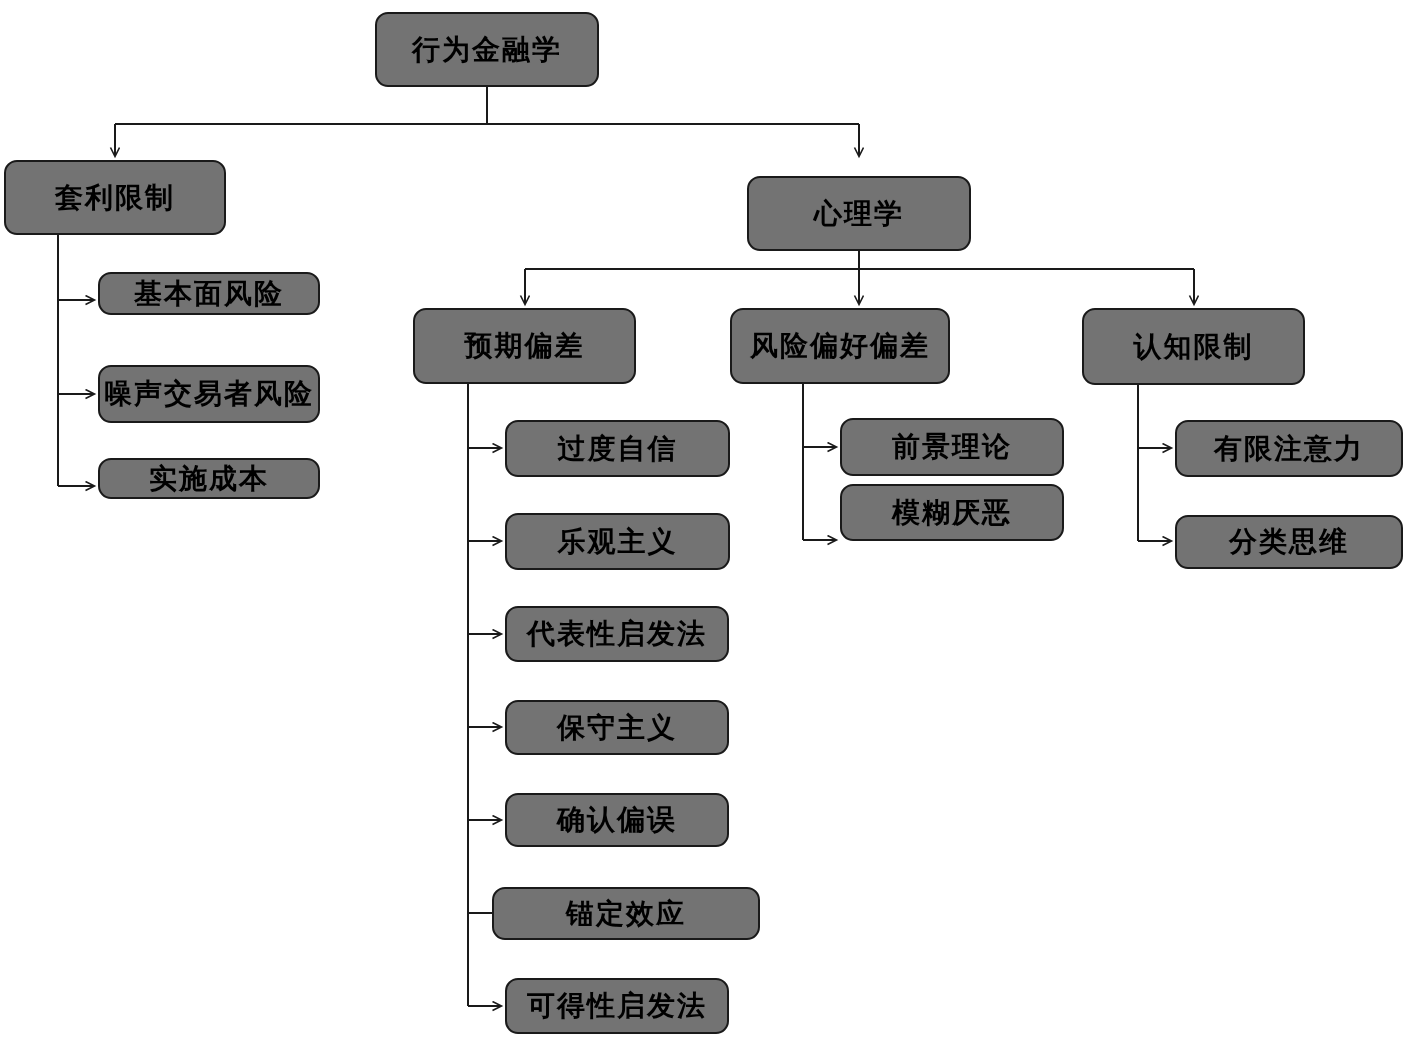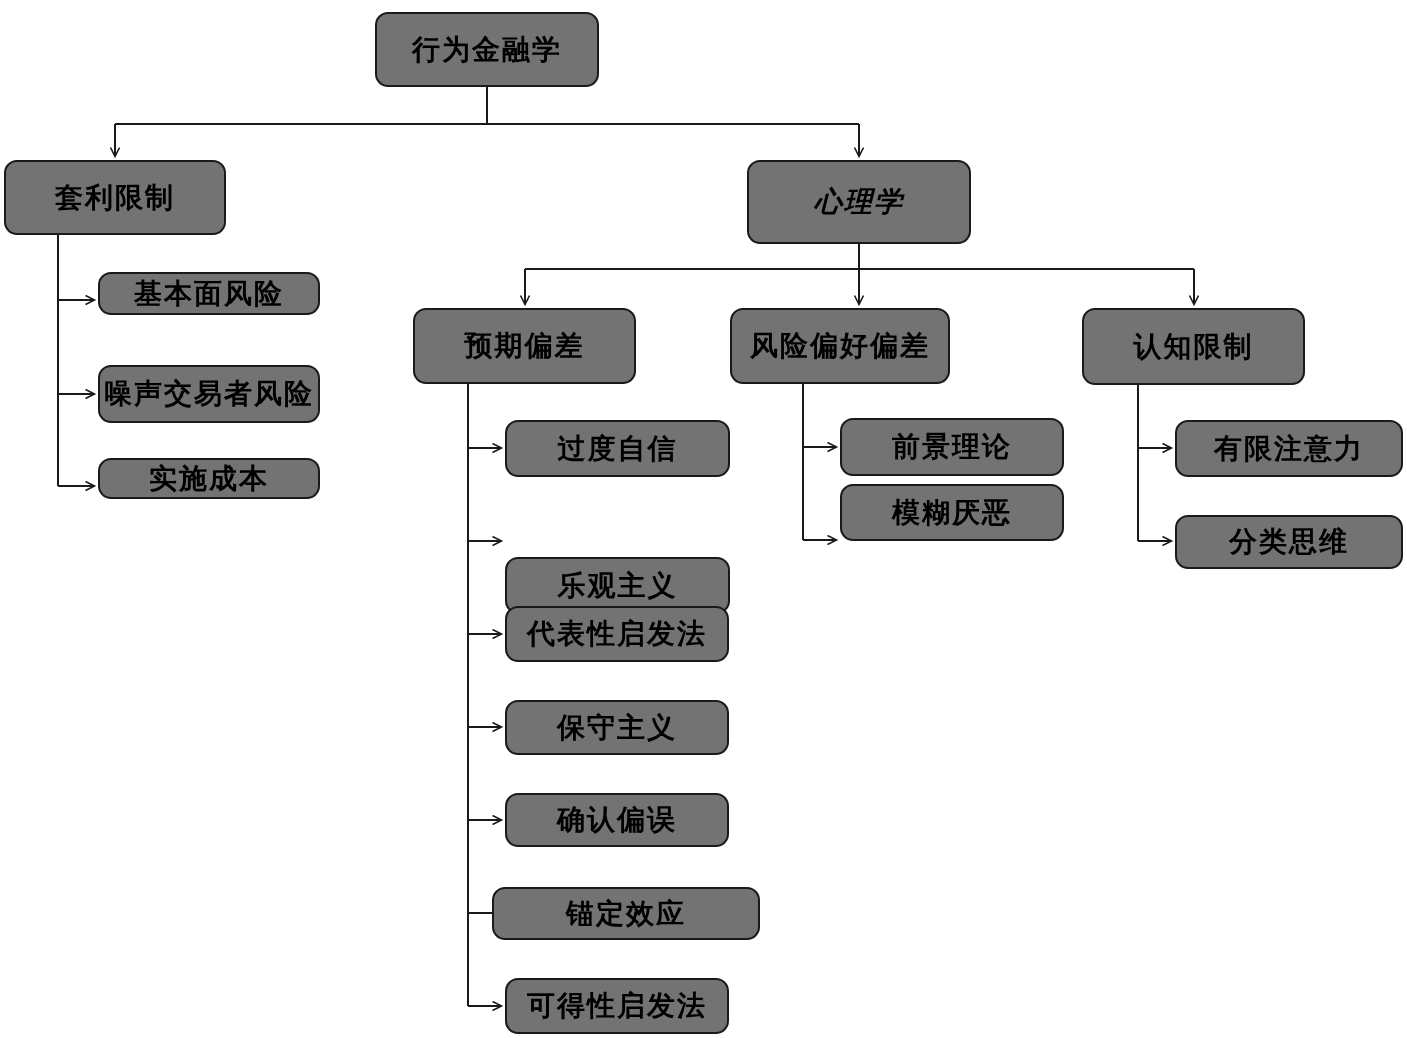--- a/index.html
+++ b/index.html
@@ -95,21 +95,21 @@
     </g>
   </svg>
 
   <div class="node" style="left:375px; top:12px; width:224px; height:75px;">
     <span>行为金融学</span>
   </div>
 
   <div class="node" style="left:4px; top:160px; width:222px; height:75px;">
     <span>套利限制</span>
   </div>
-  <div class="node" style="left:747px; top:160px; width:224px; height:84px;font-style:italic;">
+  <div class="node" style="left:747px; top:176px; width:224px; height:75px;">
     <span>心理学</span>
   </div>
 
   <div class="node" style="left:98px; top:272px; width:222px; height:43px;">
     <span>基本面风险</span>
   </div>
   <div class="node" style="left:98px; top:365px; width:222px; height:58px;">
     <span>噪声交易者风险</span>
   </div>
   <div class="node" style="left:98px; top:458px; width:222px; height:41px;">
@@ -122,21 +122,21 @@
   <div class="node" style="left:730px; top:308px; width:220px; height:76px;">
     <span>风险偏好偏差</span>
   </div>
   <div class="node" style="left:1082px; top:308px; width:223px; height:77px;">
     <span>认知限制</span>
   </div>
 
   <div class="node" style="left:505px; top:420px; width:225px; height:57px;">
     <span>过度自信</span>
   </div>
-  <div class="node" style="left:505px; top:513px; width:225px; height:57px;margin-top:44px;">
+  <div class="node" style="left:505px; top:513px; width:225px; height:57px;">
     <span>乐观主义</span>
   </div>
   <div class="node" style="left:505px; top:606px; width:224px; height:56px;">
     <span>代表性启发法</span>
   </div>
   <div class="node" style="left:505px; top:793px; width:224px; height:54px;">
     <span>确认偏误</span>
   </div>
   <div class="node" style="left:505px; top:700px; width:224px; height:55px;">
     <span>保守主义</span>

